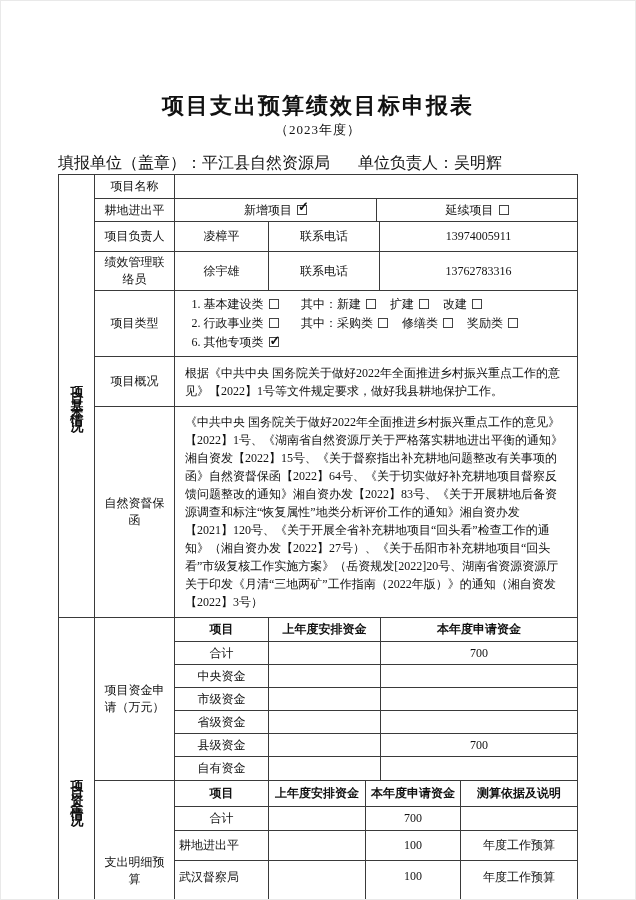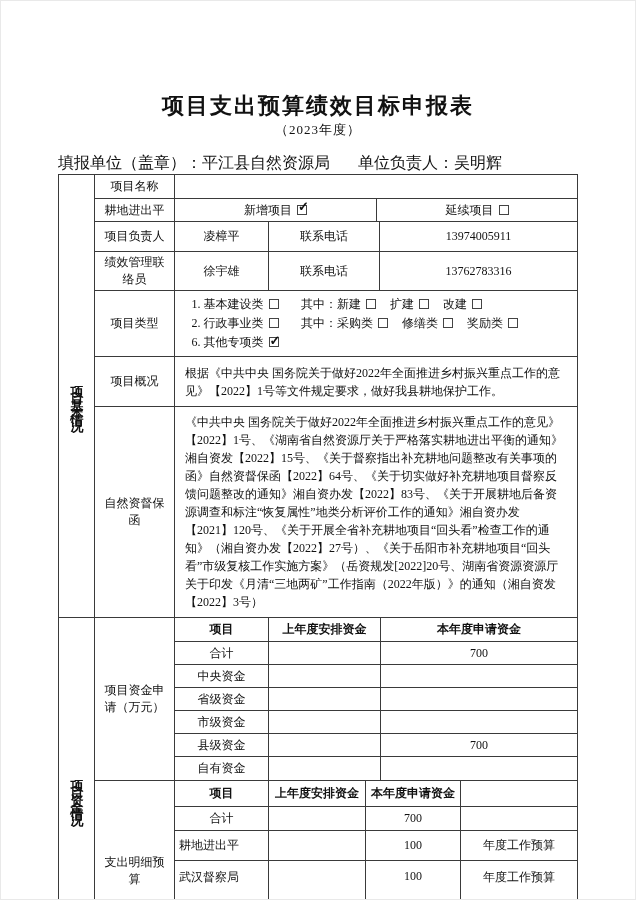--- a/index.html
+++ b/index.html
@@ -147,26 +147,26 @@
               <div class="c w94">合计</div>
               <div class="c w112"></div>
               <div class="c end">700</div>
             </div>
             <div class="r h23">
               <div class="c w94">中央资金</div>
               <div class="c w112"></div>
               <div class="c end"></div>
             </div>
             <div class="r h23">
+              <div class="c w94">市级资金</div>
+              <div class="c w112"></div>
+              <div class="c end"></div>
+            </div>
+            <div class="r h23">
               <div class="c w94">省级资金</div>
-              <div class="c w112"></div>
-              <div class="c end"></div>
-            </div>
-            <div class="r h23">
-              <div class="c w94">市级资金</div>
               <div class="c w112"></div>
               <div class="c end"></div>
             </div>
             <div class="r h23">
               <div class="c w94">县级资金</div>
               <div class="c w112"></div>
               <div class="c end">700</div>
             </div>
             <div class="r h23">
               <div class="c w94">自有资金</div>
@@ -176,20 +176,21 @@
           </div>
         </div>
 
         <div class="r">
           <div class="c lab">支出明细预算</div>
           <div class="sub">
             <div class="r h26">
               <div class="c w94 bh">项目</div>
               <div class="c w97 bh">上年度安排资金</div>
               <div class="c w95 bh">本年度申请资金</div>
+              <div class="c end bh">测算依据及说明</div>
             </div>
             <div class="r h24">
               <div class="c w94">合计</div>
               <div class="c w97"></div>
               <div class="c w95">700</div>
               <div class="c end"></div>
             </div>
             <div class="r h30">
               <div class="c w94 tl">耕地进出平</div>
               <div class="c w97"></div>

